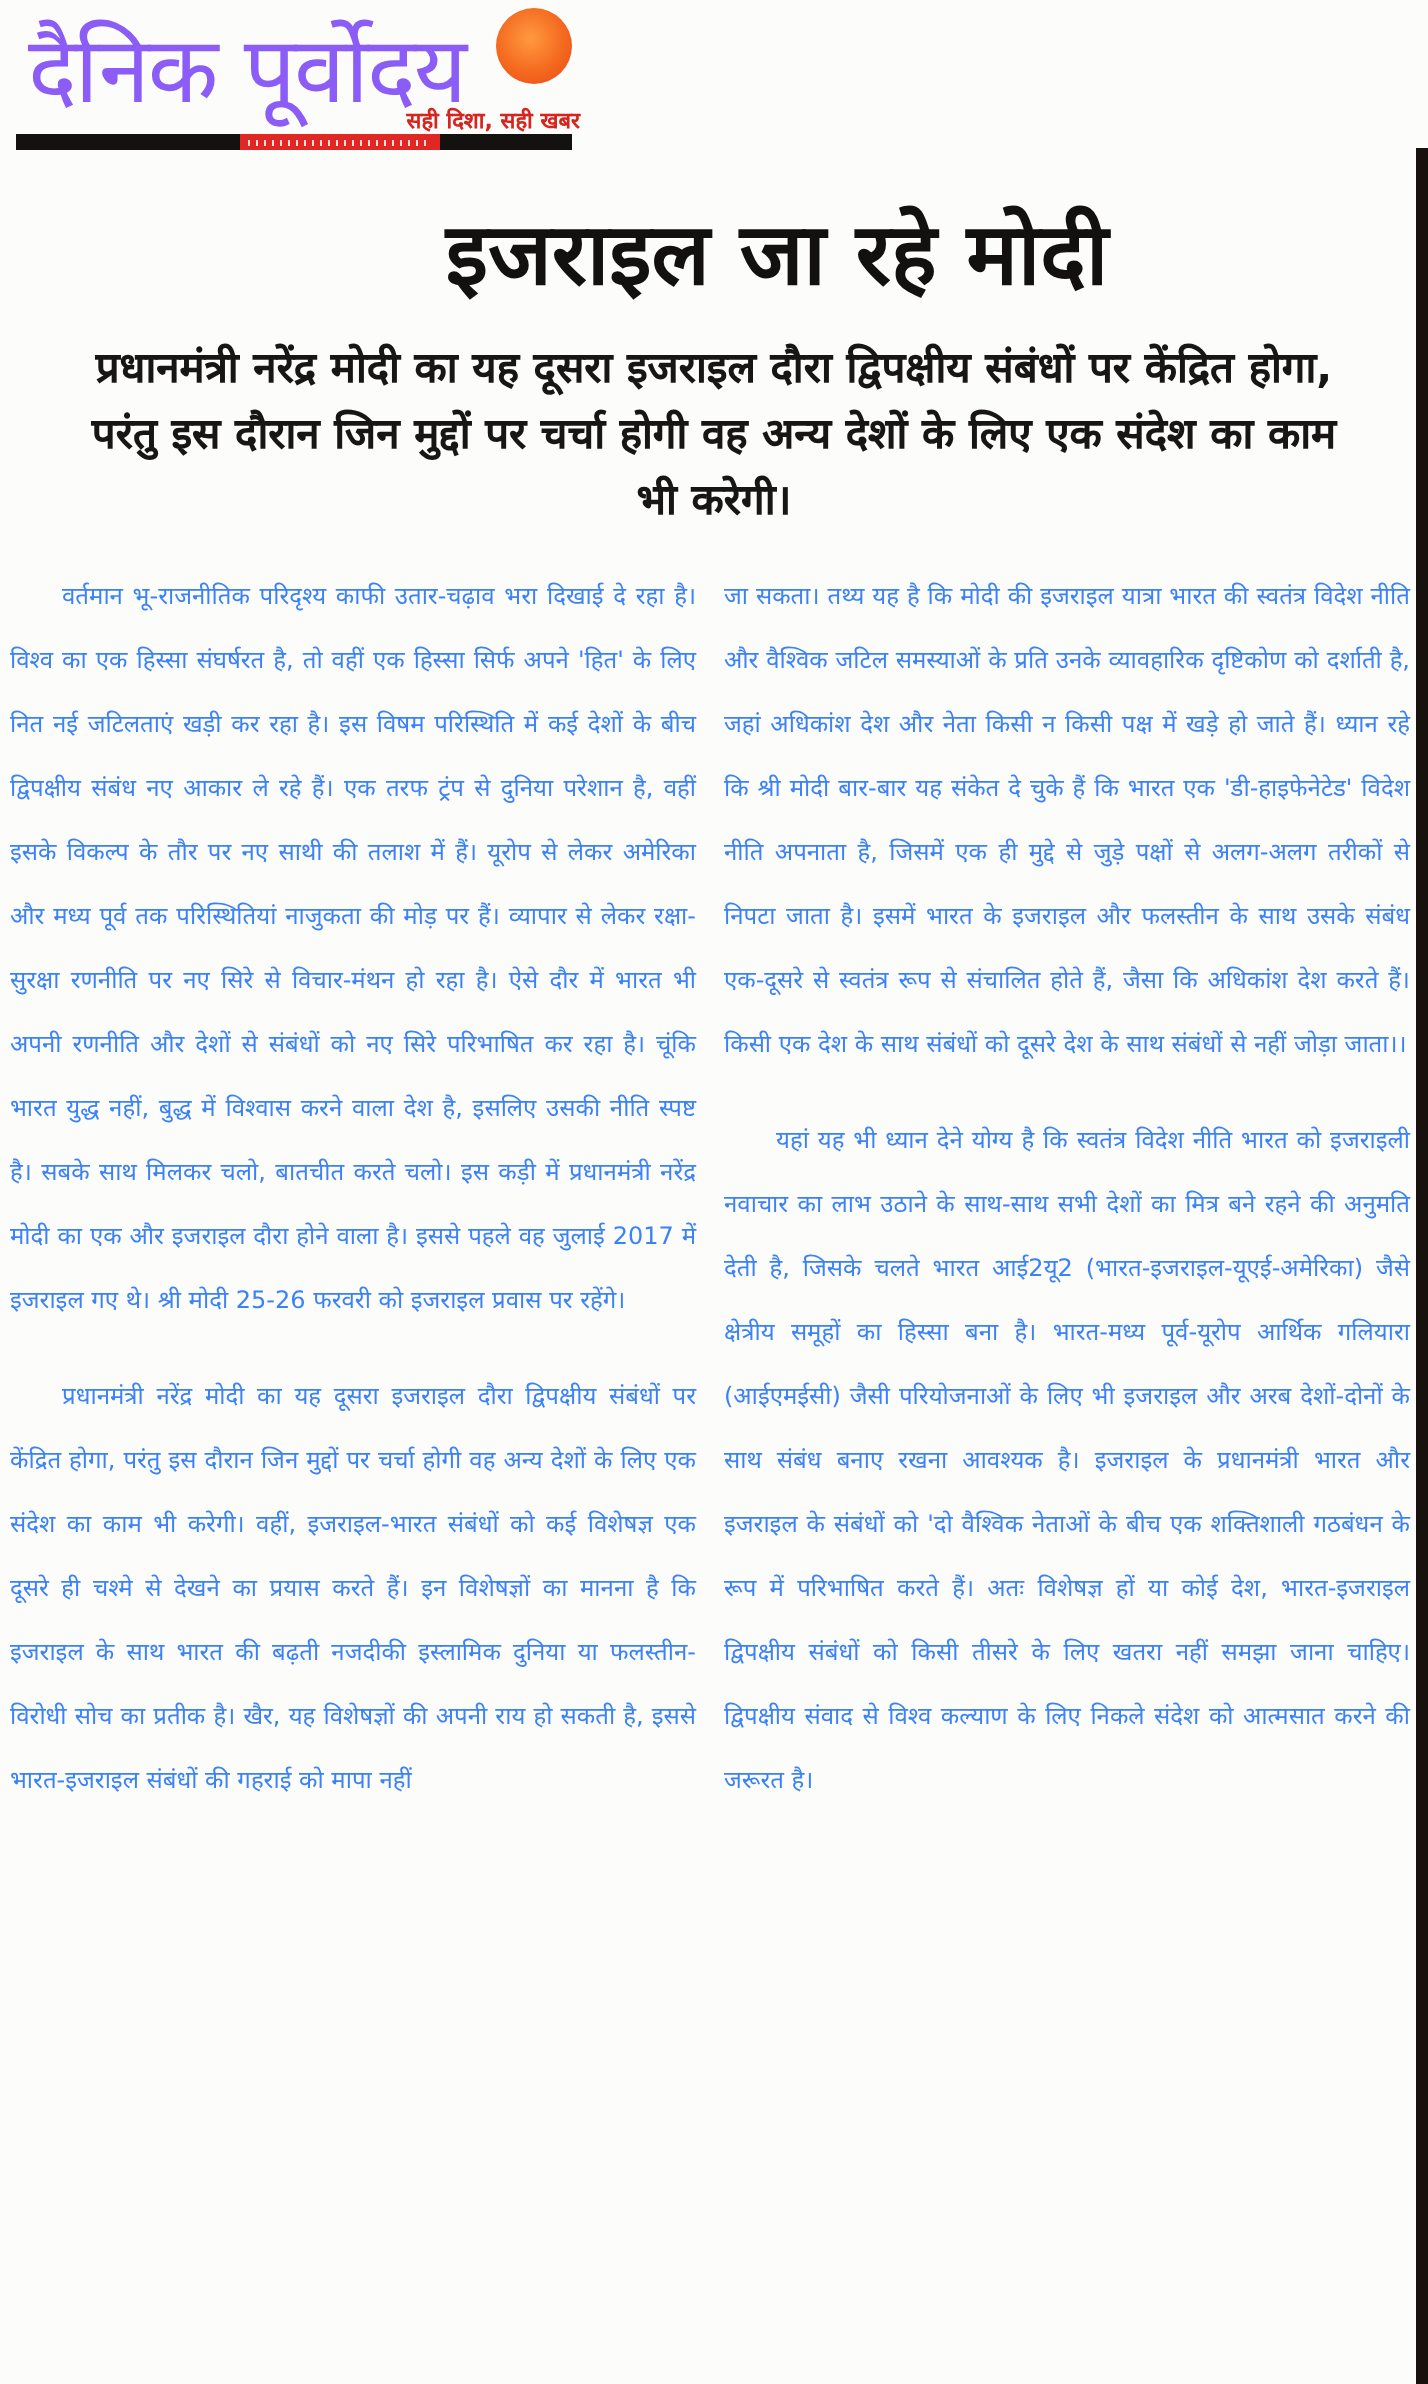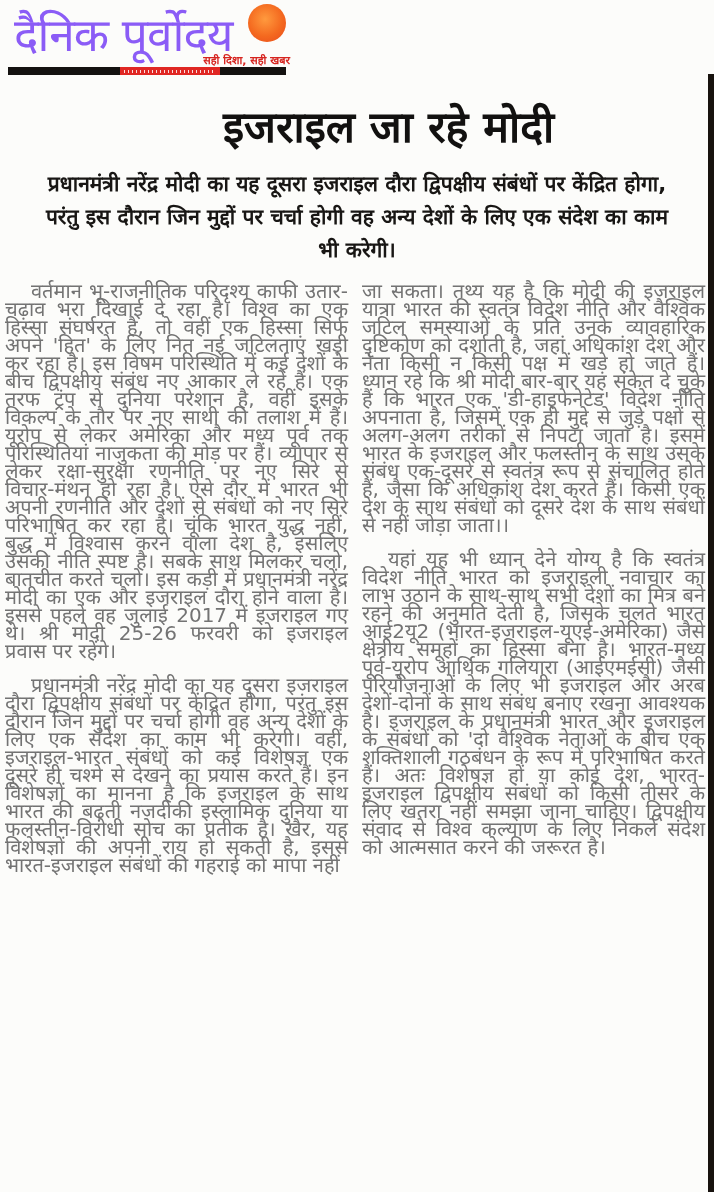--- a/index.html
+++ b/index.html
@@ -98,24 +98,24 @@
 
   .body-columns {
     position: absolute;
     top: 282px; left: 5px;
     width: 700px;
     display: flex;
     gap: 14px;
   }
   .col {
     width: 343px;
-    font-size: 20px;
-    line-height: 18px;
+    font-size: 12px;
+    line-height: 32px;
     text-align: justify;
-    color: #737373;
+    color: #3b82f6;
   }
   .col p.indent { text-indent: 26px; }
   .col p + p { margin-top: 16px; }
 
   
   .edge-strip {
     position: absolute;
     right: 0; top: 74px;
     width: 6px; height: 1118px;
     background: #17120e;

